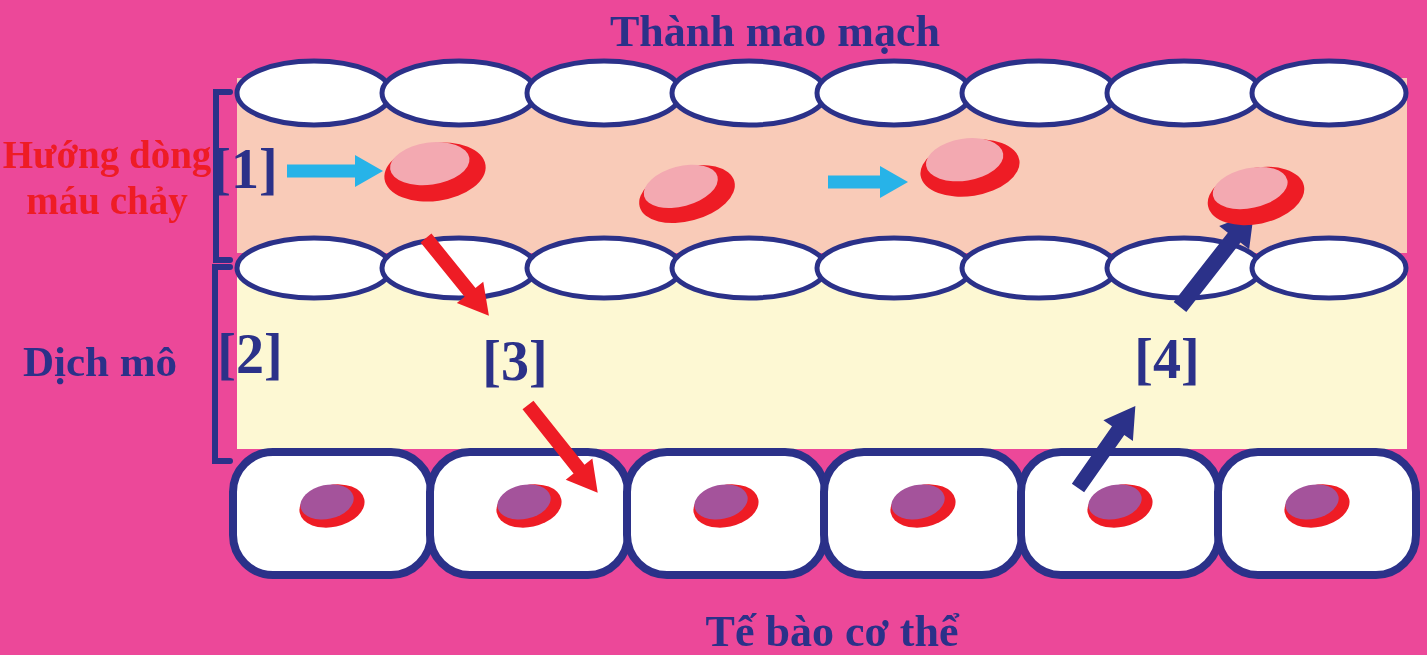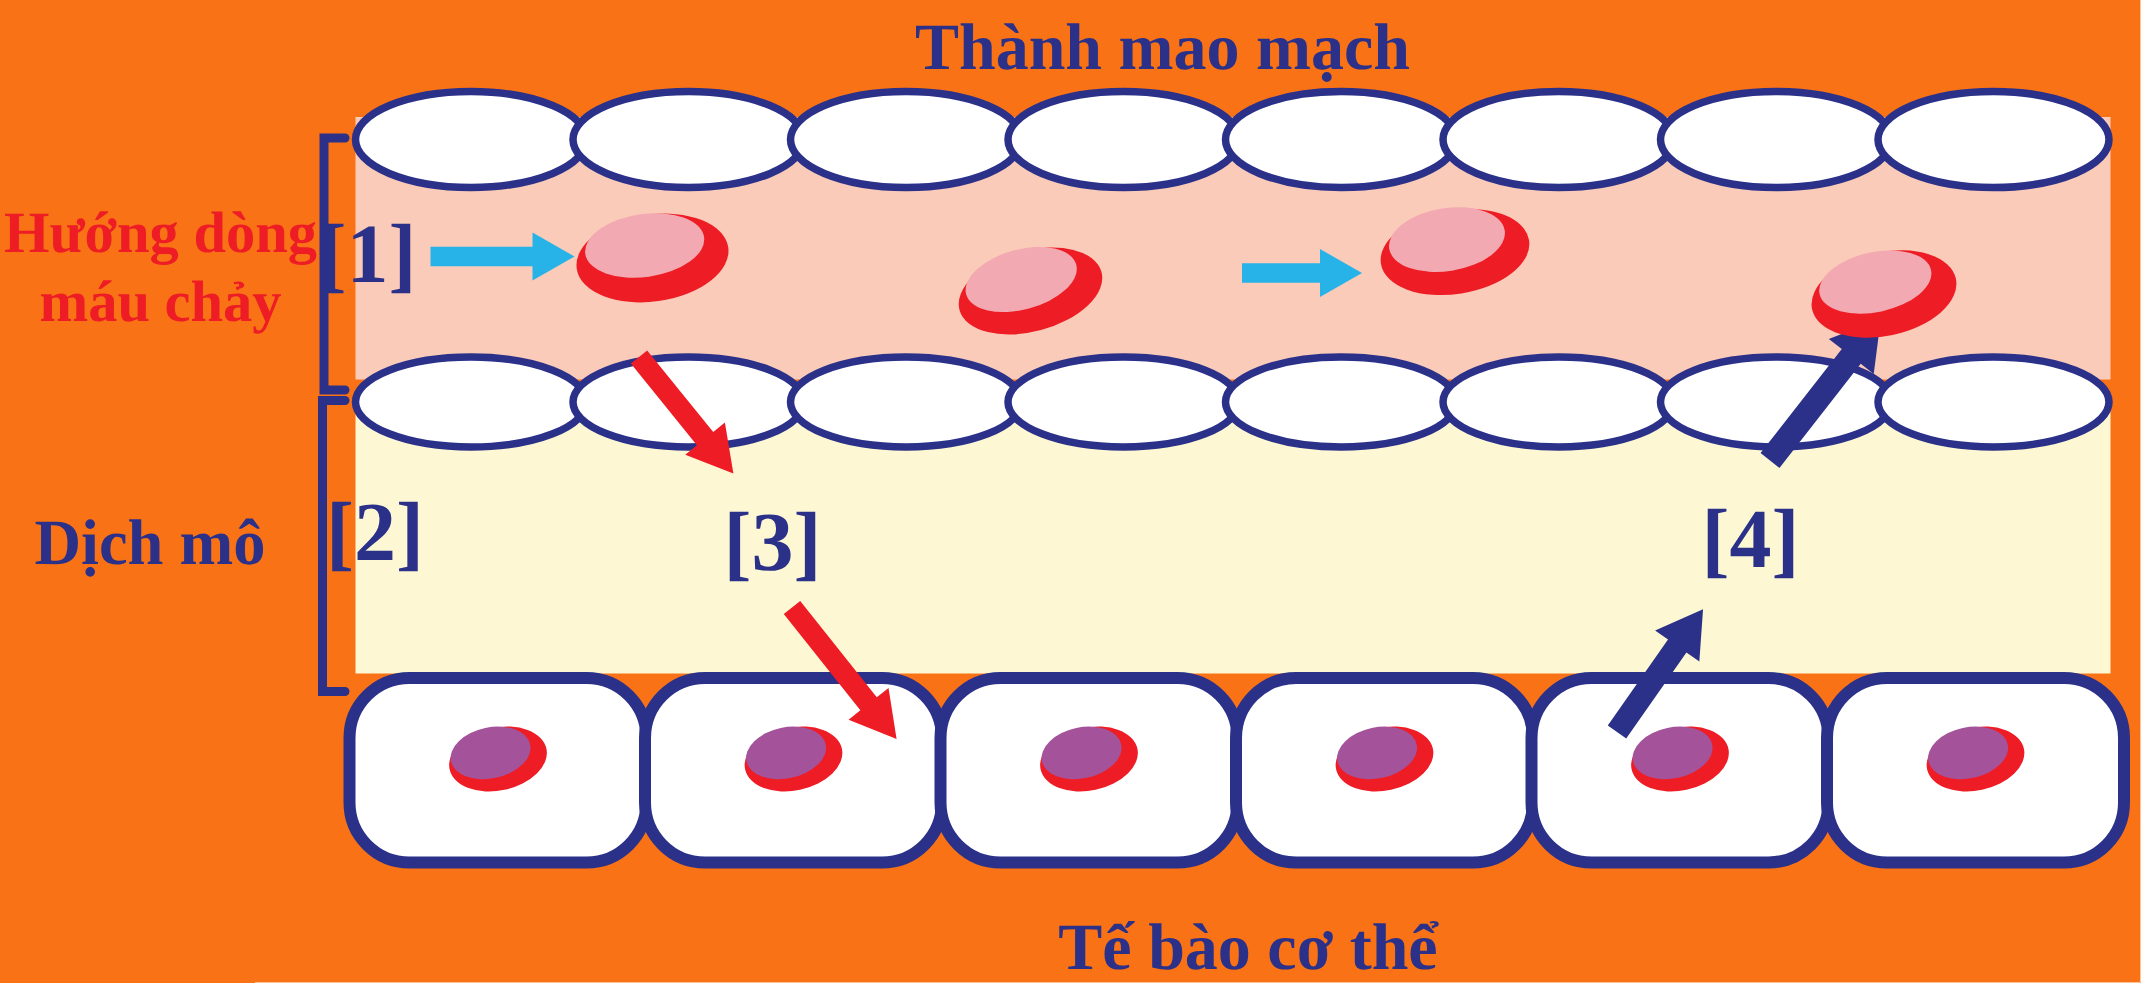--- a/index.html
+++ b/index.html
@@ -1,16 +1,16 @@
 <!DOCTYPE html>
 <html style="--navy: #2b3189; --red: #ee1c25; --cyan: #27b3e8; --capillary_fill: #f9cbb8; --tissue_fluid_fill: #fdf8d3; --rbc_highlight: #f3a9b1; --nucleus_purple: #a4539b;"><head>
 <meta charset="utf-8">
 <style>
   html,body{margin:0;padding:0;background:#fff;}
-  .stage{position:relative;width:1427px;height:655px;background:#f97316;overflow:hidden;}
+  .stage{position:relative;width:1427px;height:655px;background:#ec4899;overflow:hidden;}
   svg text{font-family:"Liberation Serif","DejaVu Serif",serif;font-weight:bold;}
   .txt-navy{fill:var(--navy);}
   .txt-red{fill:var(--red);}
   .band-capillary{fill:var(--capillary_fill);}
   .band-tissue{fill:var(--tissue_fluid_fill);}
   .wall-cell{fill:#ffffff;stroke:var(--navy);stroke-width:5;}
   .body-cell{fill:#ffffff;stroke:var(--navy);stroke-width:8;}
   .bracket{fill:none;stroke:var(--navy);stroke-width:6;stroke-linecap:round;stroke-linejoin:miter;}
   .rbc-body{fill:var(--red);}
   .rbc-face{fill:var(--rbc_highlight);}

